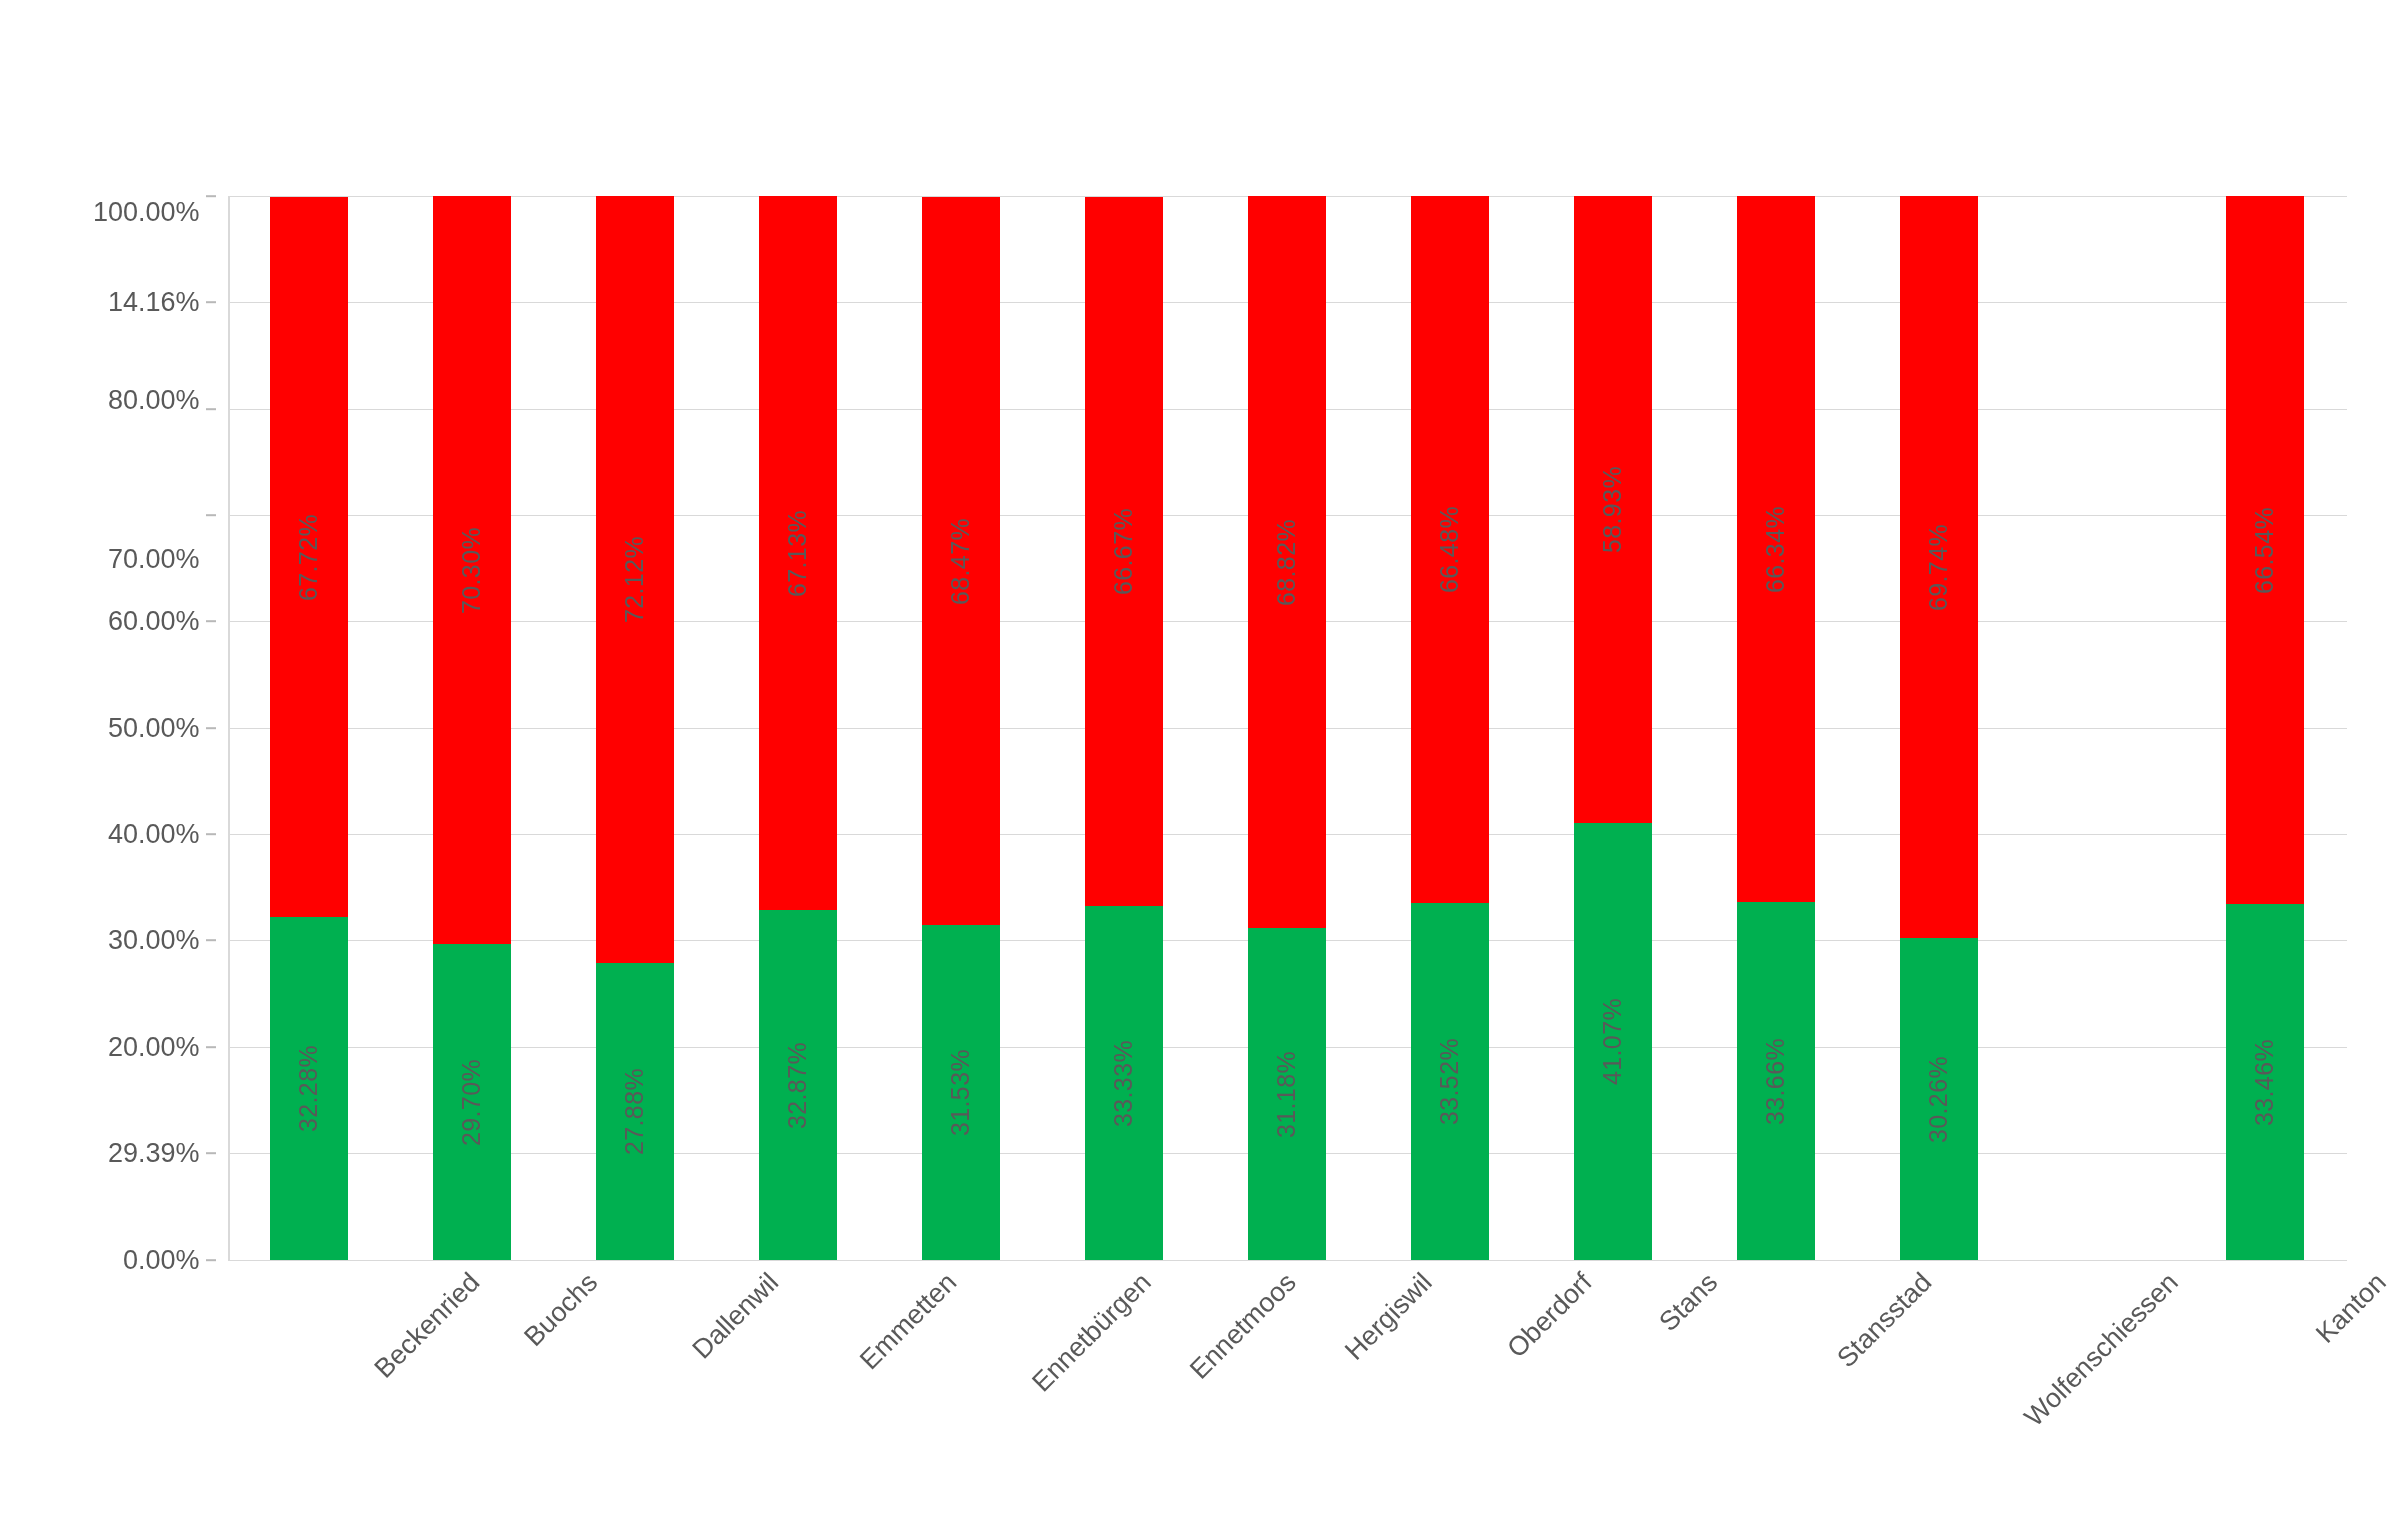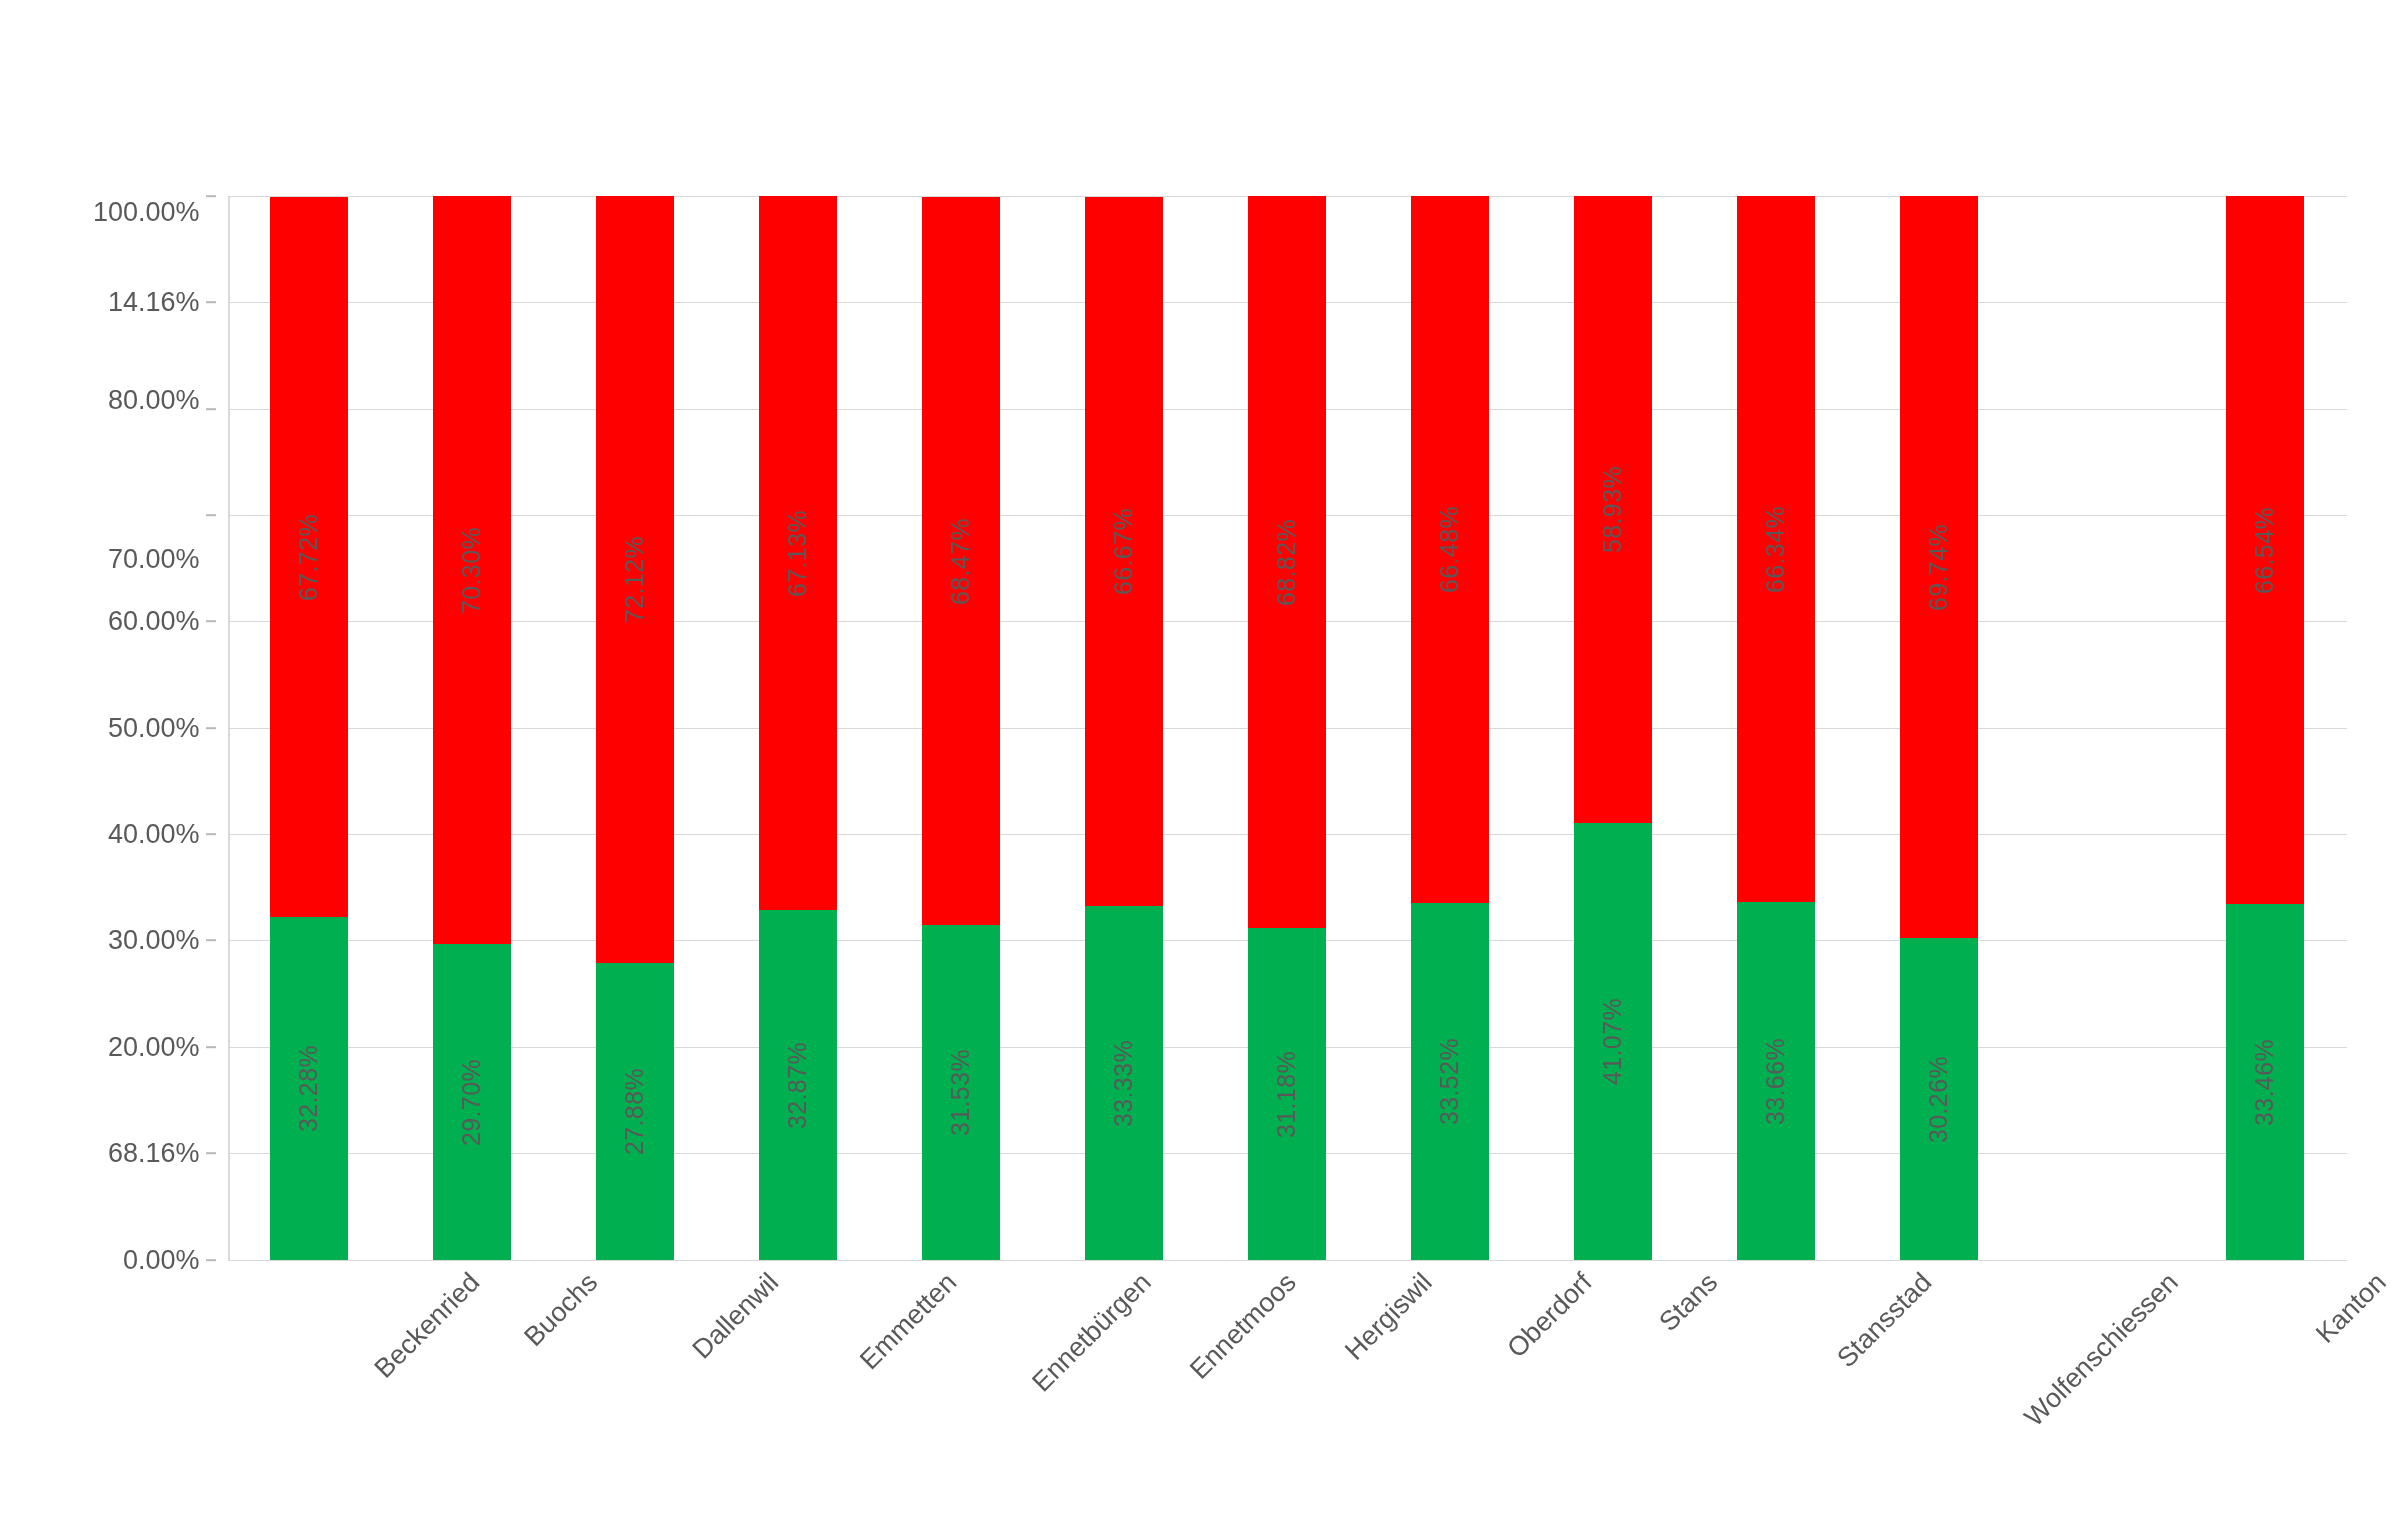--- a/index.html
+++ b/index.html
@@ -145,21 +145,21 @@
 </style>
 </head>
 <body>
 
 <div id="chart-root">
 
 
   <div id="y-labels">
       <div class="y-tick" style="top: 1064px;">0.00%</div>
       <div class="tick-mark" style="top: 1064px;"></div>
-      <div class="y-tick" style="top: 957px;">68.16%</div>
+      <div class="y-tick" style="top: 957px;">29.39%</div>
       <div class="tick-mark" style="top: 957px;"></div>
       <div class="y-tick" style="top: 851px;">20.00%</div>
       <div class="tick-mark" style="top: 851px;"></div>
       <div class="y-tick" style="top: 744px;">30.00%</div>
       <div class="tick-mark" style="top: 744px;"></div>
       <div class="y-tick" style="top: 638px;">40.00%</div>
       <div class="tick-mark" style="top: 638px;"></div>
       <div class="y-tick" style="top: 532px;">50.00%</div>
       <div class="tick-mark" style="top: 532px;"></div>
       <div class="y-tick" style="top: 425px;">60.00%</div>

